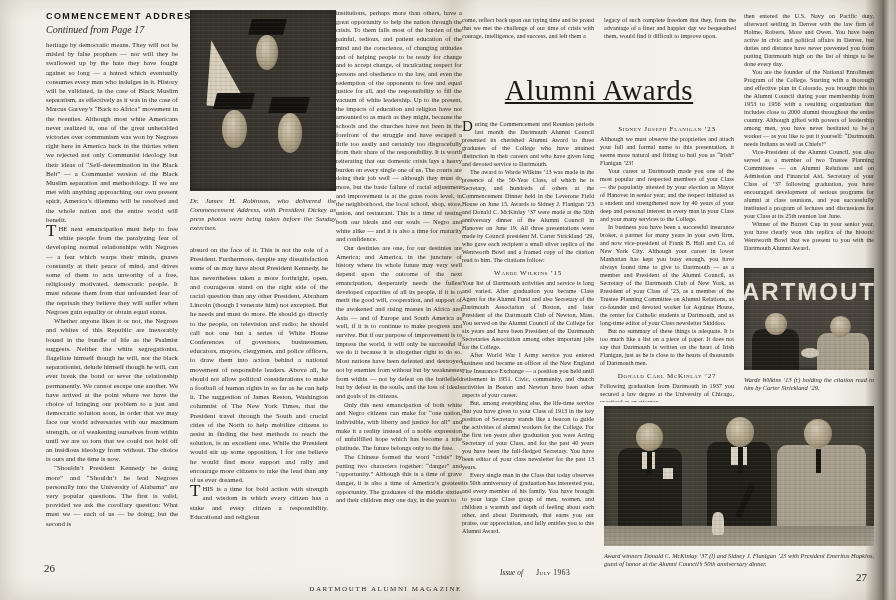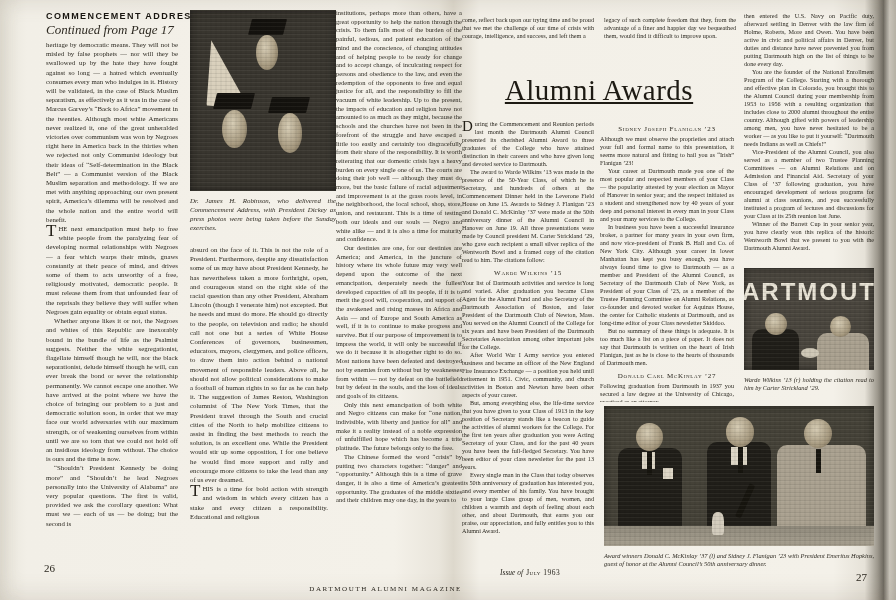--- a/index.html
+++ b/index.html
@@ -7,21 +7,21 @@
     position:relative;width:896px;height:600px;overflow:hidden;
     color:#2b2820;font-family:"Liberation Serif",serif;
     background:linear-gradient(90deg,
       #e7e4da 0%, #f2efe7 3%, #f4f1e9 44%, #e9e5db 49%, #ddd8cc 50.6%,
       #f3f0e8 53.5%, #f4f1e9 93%, #e6e2d8 96.5%, #9a958a 98%, #6f6b62 98.6%, #cfcbc1 99.3%, #bdb9af 100%);
   }
   #canvas:after{content:"";position:absolute;inset:0;pointer-events:none;
     box-shadow:inset 0 6px 18px rgba(120,110,90,.10), inset 0 -8px 20px rgba(120,110,90,.12);}
   .hdr{position:absolute;font-family:"Liberation Sans",sans-serif;font-weight:bold;
     font-size:9px;line-height:11px;letter-spacing:1.4px;color:#181510;}
-  .contnote{position:absolute;font-style:italic;font-size:13px;line-height:9px;color:#2e2a22;}
+  .contnote{position:absolute;font-style:italic;font-size:10px;line-height:9px;color:#2e2a22;}
   .col{position:absolute;text-align:justify;overflow:hidden;}
   .lp{font-size:6.8px;line-height:9.2px;}
   .lp3{font-size:6.5px;line-height:8.7px;}
   .rp{font-size:6.2px;line-height:8px;}
   .col p{margin:0;text-indent:8px;}
   .col p.np{text-indent:0;}
   .dc{float:left;padding-right:2px;color:#221e16;}
   .lp .dc{font-size:17px;line-height:14.5px;}
   .rp .dc{font-size:15px;line-height:13px;}
   .shead{text-align:center;text-indent:0 !important;font-variant:small-caps;
@@ -45,21 +45,21 @@
   .tie{position:absolute;background:#17150f;}
   .hood{position:absolute;background:#d9d0bc;clip-path:polygon(50% 0,100% 100%,0 82%);}
   .banner{position:absolute;font-family:"Liberation Sans",sans-serif;font-weight:bold;
     color:#ebe6d8;white-space:nowrap;text-align:center;}
   .tbl{position:absolute;left:0;right:0;bottom:0;
     background:linear-gradient(#8f897b,#a69f8f);}
   .pn{position:absolute;font-size:11px;color:#2a261e;}
   .mag{position:absolute;font-size:7px;letter-spacing:1.6px;color:#221f18;}
   .issue{position:absolute;font-size:7.5px;color:#221f18;}
   .issue .ip{font-style:italic;margin-left:40px;}
-  .issue .id{font-variant:small-caps;letter-spacing:.5px;margin-left:3px;}
+  .issue .id{font-variant:small-caps;letter-spacing:.5px;margin-left:13px;}
 </style>
 </head>
 <body>
 
 <div id="canvas">
 
   <div class="hdr" style="left:46px;top:11px;">COMMENCEMENT ADDRESS</div>
   <div class="contnote" style="left:46px;top:25px;">Continued from Page 17</div>
 
   <div class="col lp" style="left:46px;top:40px;width:132px;height:526px;">

